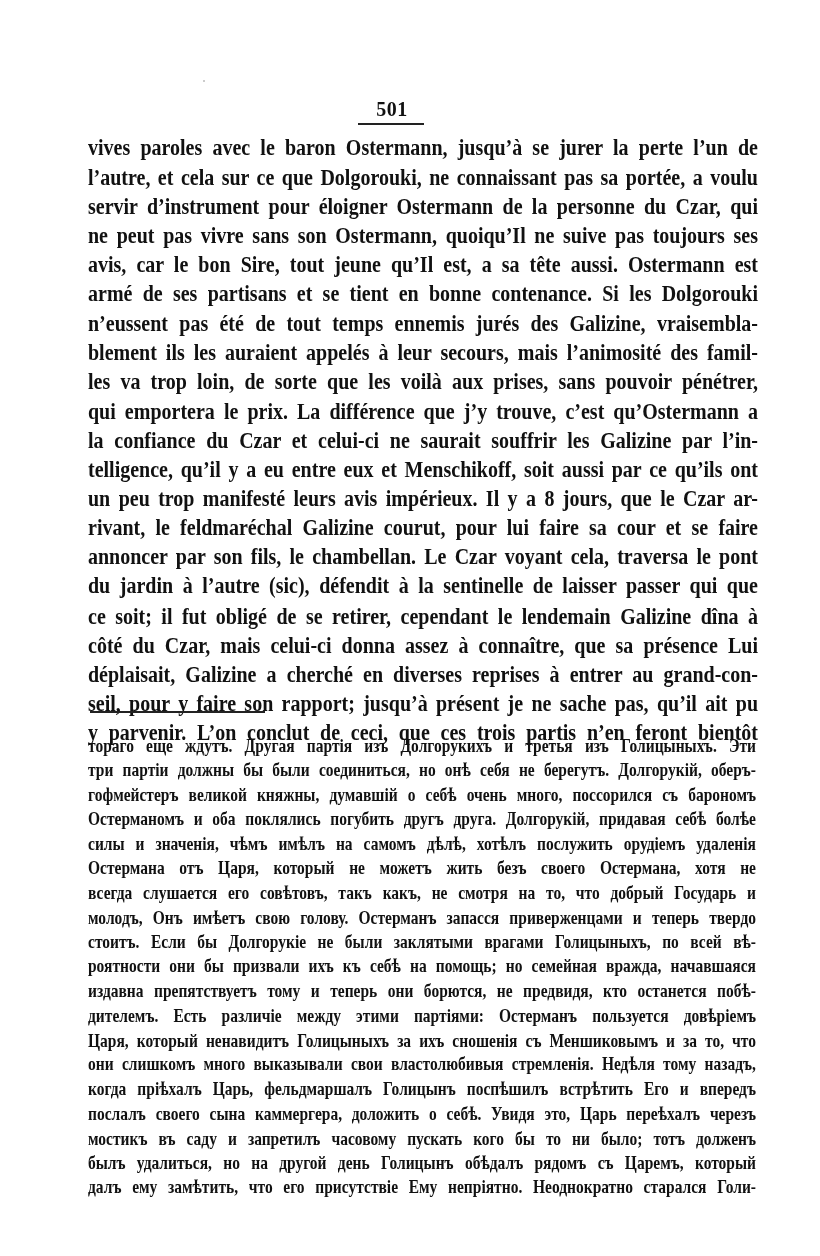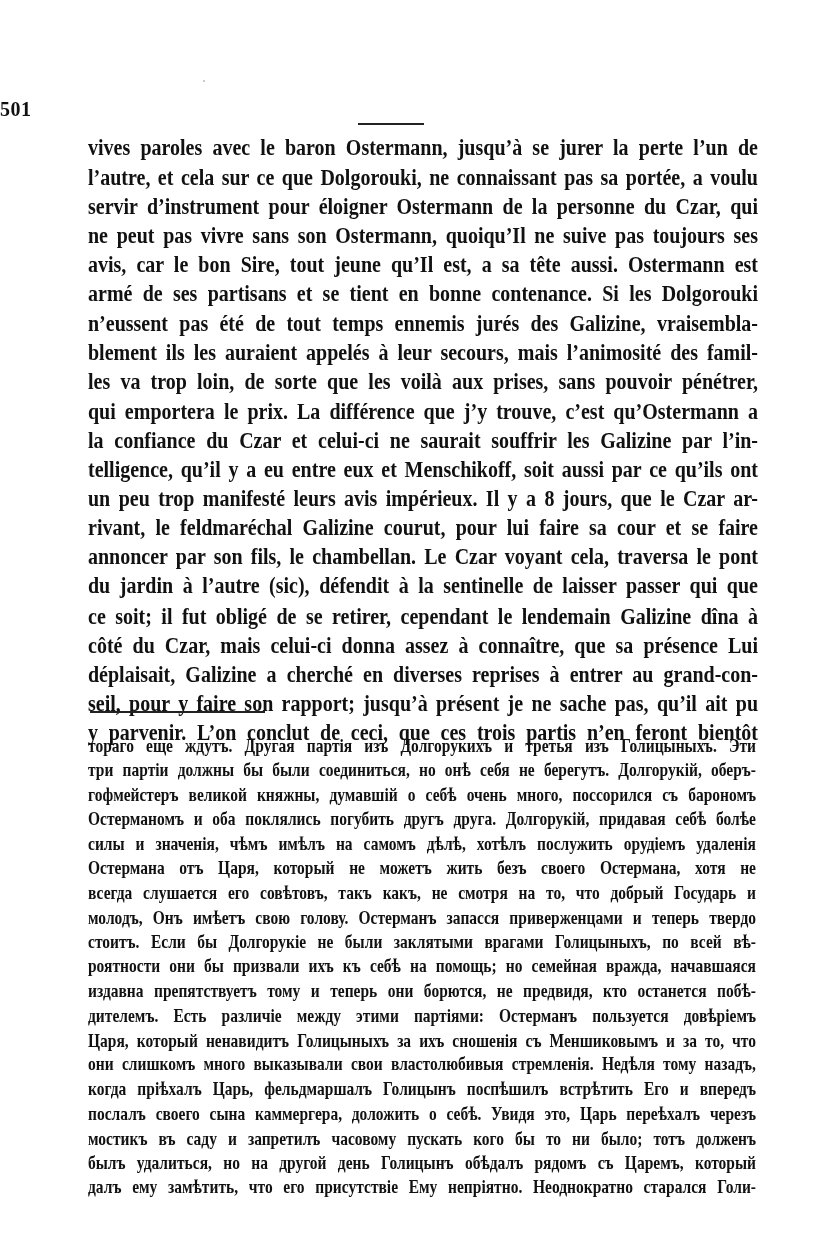--- a/index.html
+++ b/index.html
@@ -12,20 +12,21 @@
       height: 1256px;
       position: relative;
       overflow: hidden;
       color: #111111;
     }
     .page-number {
       position: absolute;
       top: 98px;
       left: 0;
       width: 784px;
+      text-align: center;
       font-family: "Liberation Serif", serif;
       font-size: 20px;
       font-weight: bold;
       letter-spacing: 0.5px;
       line-height: 22px;
     }
     .page-number-rule {
       position: absolute;
       top: 123px;
       left: 358px;

